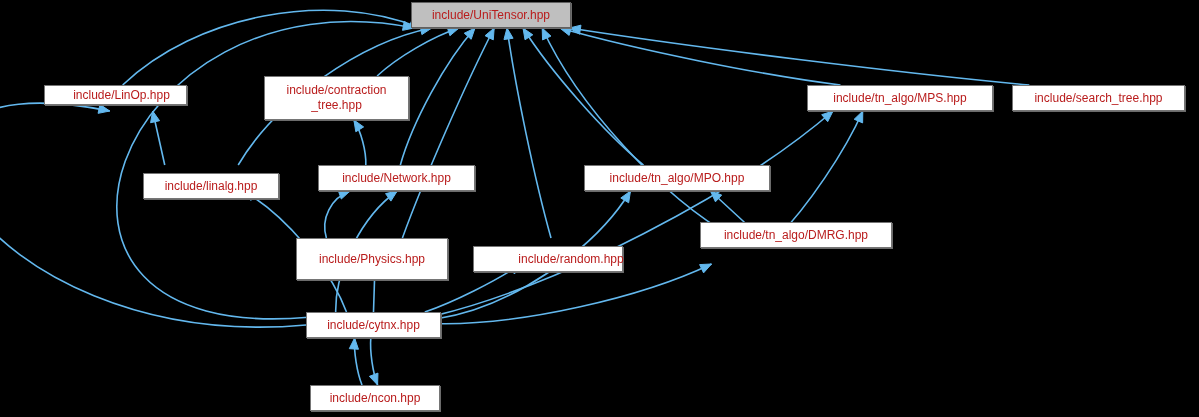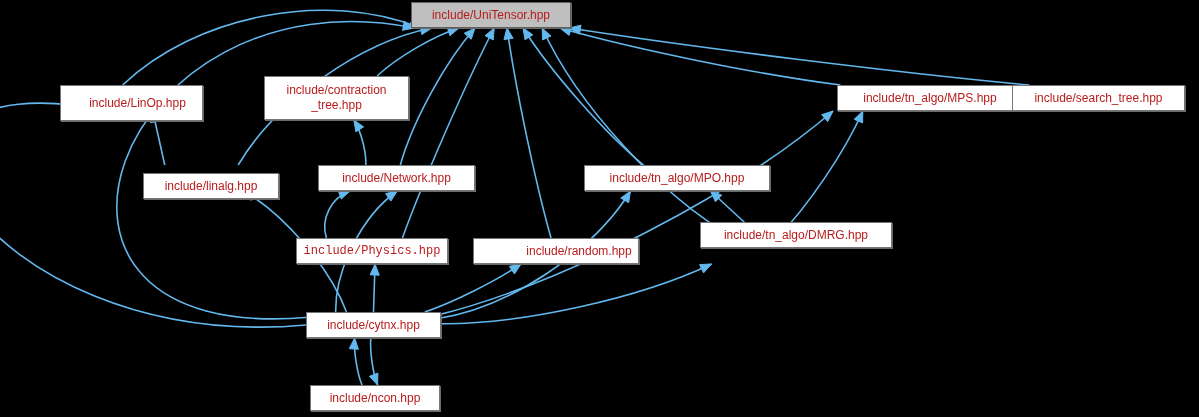--- a/index.html
+++ b/index.html
@@ -103,27 +103,27 @@
         <path d="M 441 323.7 C 520.6246139118451 324.56106605414317, 639.6534139118452 298.2930660541432, 711.52 264"></path>
         <polygon points="711.52,264 699.6113066802311,264.585682009021 703.5733699934383,272.8888172182138"></polygon>
         <path d="M 362 385 C 356.96450689068064 372.3065925321056, 353.70850689068067 351.62659253210563, 354.6 338"></path>
         <polygon points="354.6,338 349.2916946648671,348.6762303491916 358.472068842702,349.27683833693544"></polygon>
         <path d="M 370.8 338 C 369.7349143241651 351.58956984246123, 372.72691432416514 372.2695698424612, 377.6 385"></path>
         <polygon points="377.6,385 377.9635791605168,373.08245787949386 369.37155656155585,376.37140112299073"></polygon>
       </g>
   </svg>
   <div id="node-layer">
       <div class="node current" style="left: 411px; top: 2px; width: 160px; height: 26px;">include/UniTensor.hpp</div>
-      <div class="node" style="left: 60px; top: 85px; width: 143px; height: 36px; padding-left: 12px;">include/LinOp.hpp</div>
+      <div class="node" style="left: 44px; top: 85px; width: 143px; height: 20px; padding-left: 12px;">include/LinOp.hpp</div>
       <div class="node" style="left: 264px; top: 76px; width: 145px; height: 44px;">include/contraction
 _tree.hpp</div>
-      <div class="node" style="left: 807px; top: 85px; width: 186px; height: 26px; margin-left: 30px;">include/tn_algo/MPS.hpp</div>
+      <div class="node" style="left: 807px; top: 85px; width: 186px; height: 26px;">include/tn_algo/MPS.hpp</div>
       <div class="node" style="left: 1012px; top: 85px; width: 173px; height: 26px;">include/search_tree.hpp</div>
       <div class="node" style="left: 143px; top: 165px; width: 136px; height: 26px; margin-top: 8px;">include/linalg.hpp</div>
       <div class="node" style="left: 318px; top: 165px; width: 157px; height: 26px;">include/Network.hpp</div>
       <div class="node" style="left: 584px; top: 165px; width: 186px; height: 26px;">include/tn_algo/MPO.hpp</div>
-      <div class="node" style="left: 296px; top: 238px; width: 152px; height: 26px; font-family: Liberation Mono, monospace;">include/Physics.hpp</div>
-      <div class="node" style="left: 473px; top: 238px; width: 166px; height: 26px; padding-left: 46px;">include/random.hpp</div>
+      <div class="node" style="left: 296px; top: 238px; width: 152px; height: 42px;">include/Physics.hpp</div>
+      <div class="node" style="left: 473px; top: 246px; width: 150px; height: 26px; padding-left: 46px;">include/random.hpp</div>
       <div class="node" style="left: 700px; top: 222px; width: 192px; height: 26px;">include/tn_algo/DMRG.hpp</div>
       <div class="node" style="left: 306px; top: 312px; width: 135px; height: 26px;">include/cytnx.hpp</div>
       <div class="node" style="left: 310px; top: 385px; width: 130px; height: 26px;">include/ncon.hpp</div>
     </div>
 </div>
 
 </body></html>

